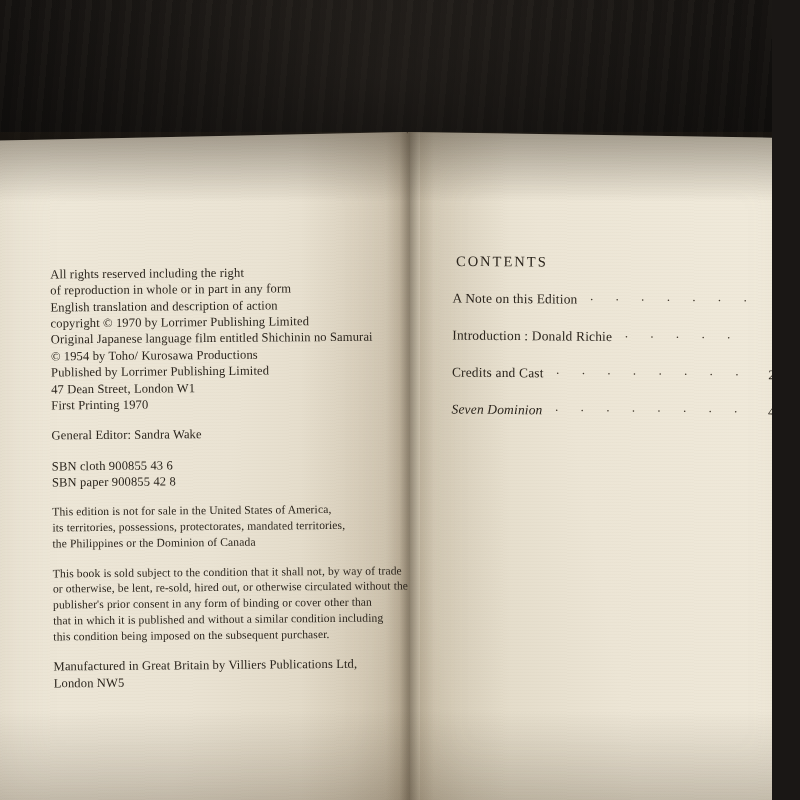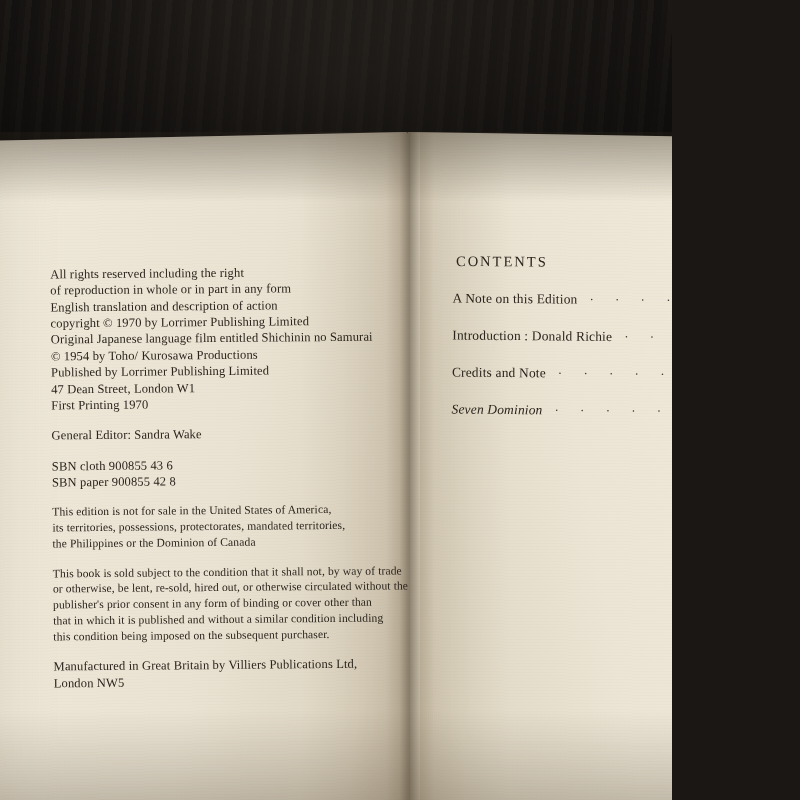--- a/index.html
+++ b/index.html
@@ -2,21 +2,21 @@
 <html><head>
 <meta charset="utf-8">
 <style>
   html, body {
     margin: 0;
     padding: 0;
     background: #1a1715;
   }
   #page {
     position: relative;
-    width: 672px;
+    width: 772px;
     height: 800px;
     overflow: hidden;
     font-family: "Liberation Serif", serif;
     background: #141210;
   }
 
   
   .desk {
     position: absolute;
     inset: 0;
@@ -265,21 +265,21 @@
         <span class="toc-page">4</span>
       </div>
 
       <div class="toc-row">
         <span class="toc-label">Introduction : Donald Richie</span>
         <span class="toc-dots">·  ·  ·  ·  ·  ·  ·  ·  ·  ·  ·  ·  ·  ·  ·  ·  ·  ·  ·  ·  ·  ·  ·  ·</span>
         <span class="toc-page">5</span>
       </div>
 
       <div class="toc-row">
-        <span class="toc-label">Credits  and  Note</span>
+        <span class="toc-label">Credits  and  Cast</span>
         <span class="toc-dots">·  ·  ·  ·  ·  ·  ·  ·  ·  ·  ·  ·  ·  ·  ·  ·  ·  ·  ·  ·  ·  ·  ·  ·</span>
         <span class="toc-page">22</span>
       </div>
 
       <div class="toc-row">
         <span class="toc-label italic">Seven Dominion</span>
         <span class="toc-dots">·  ·  ·  ·  ·  ·  ·  ·  ·  ·  ·  ·  ·  ·  ·  ·  ·  ·  ·  ·  ·  ·  ·  ·</span>
         <span class="toc-page">43</span>
       </div>
 

